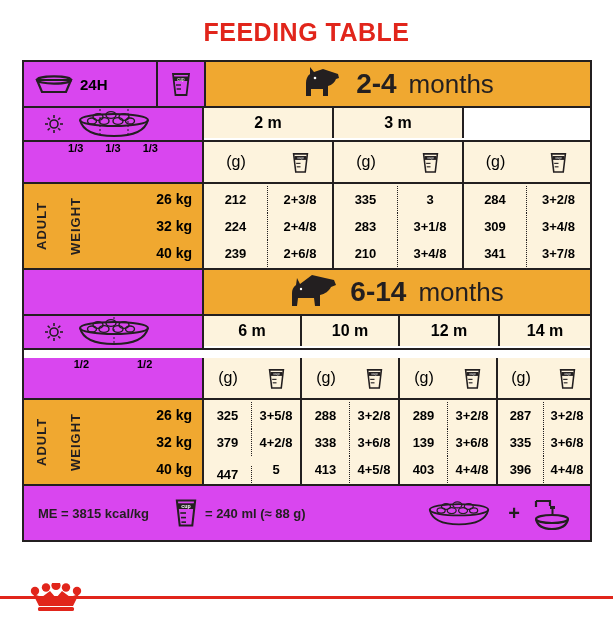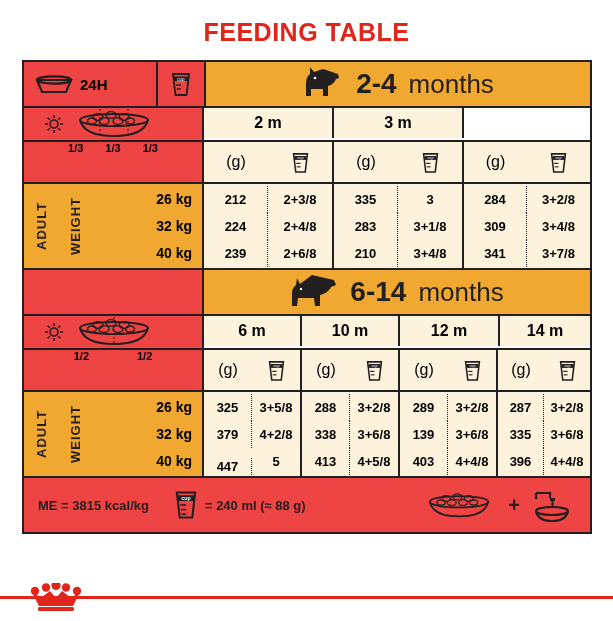--- a/index.html
+++ b/index.html
@@ -27,21 +27,21 @@
     box-sizing:border-box;
   }
   
   .row{display:flex;}
   .cell{box-sizing:border-box;}
   .bd-r{border-right:2px solid #231f20;}
   .bd-b{border-bottom:2px solid #231f20;}
   .ctr{display:flex;align-items:center;justify-content:center;}
   .amber{background:#f0a830;}
   .cream{background:#fdf3dd;}
-  .white{background:#ef4444;}
+  .white{background:#d946ef;}
   
   .strip{height:44px;}
   .leftcol{width:180px;}
   .stage-head{
     flex:1;display:flex;align-items:center;justify-content:center;
     font-size:26px;color:#231f20;
     gap:12px;
   }
   .stage-head b{font-weight:bold;font-size:28px;}
   .stage-head span.light{font-weight:normal;}
@@ -319,21 +319,21 @@
           <path d="M13 1 a9 9 0 1 0 0 18 a7.5 7.5 0 0 1 0 -18 z" fill="#231f20"></path>
         </svg>
       </div>
     </div>
     <div class="cell cream ctr colhead bd-r" style="width:98px;">6 m</div>
     <div class="cell cream ctr colhead bd-r" style="width:98px;">10 m</div>
     <div class="cell cream ctr colhead bd-r" style="width:100px;">12 m</div>
     <div class="cell cream ctr colhead" style="flex:1;">14 m</div>
   </div>
 
-  <div class="row bd-b" style="height:40px;">
+  <div class="row bd-b" style="height:40px;margin-top:8px;">
     <div class="cell white bd-r" style="width:180px;display:flex;align-items:flex-start;justify-content:center;gap:48px;">
       <span class="frac">1/2</span>
       <span class="frac">1/2</span>
     </div>
     <div class="cell cream bd-r row" style="width:98px;">
       <div class="cell ctr g" style="width:50%;">(g)</div>
       <div class="cell ctr" style="width:50%;">
         <svg width="19" height="25" viewBox="0 0 22 28">
           <path d="M3 4 h16 l-2.5 21 h-11 z" fill="none" stroke="#231f20" stroke-width="1.8"></path>
           <rect x="4" y="6.5" width="14" height="4.5" fill="#231f20"></rect>

